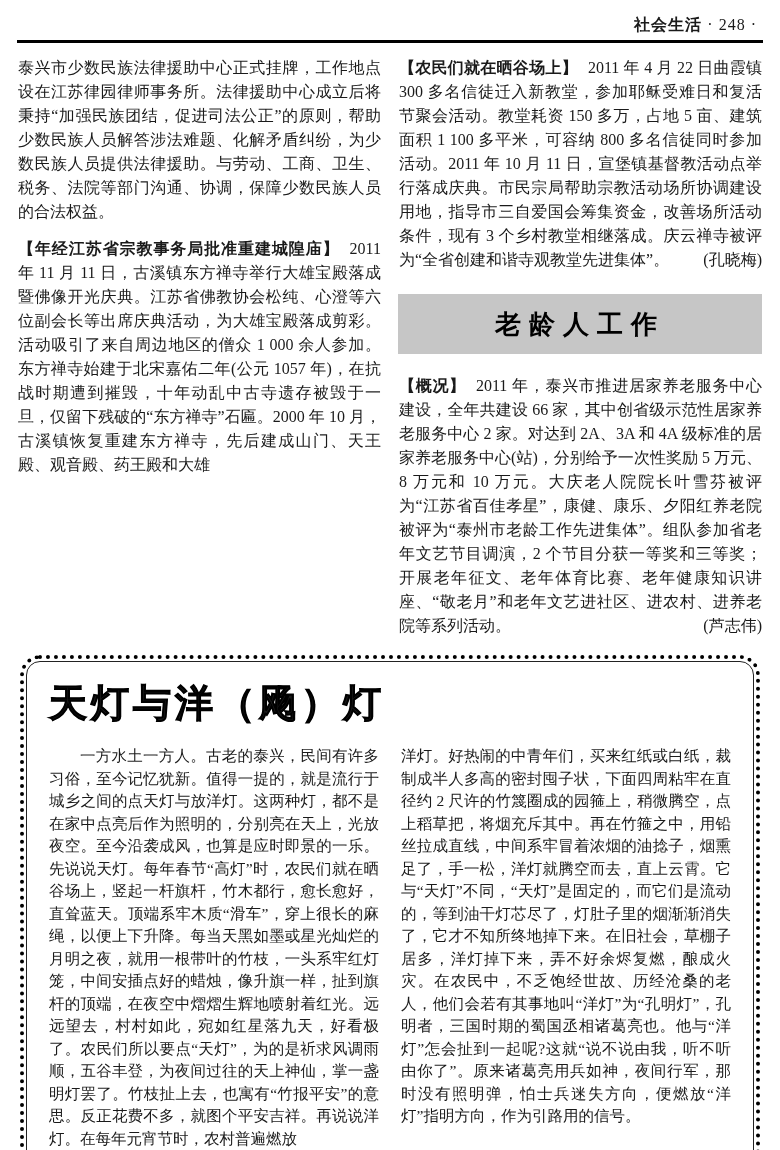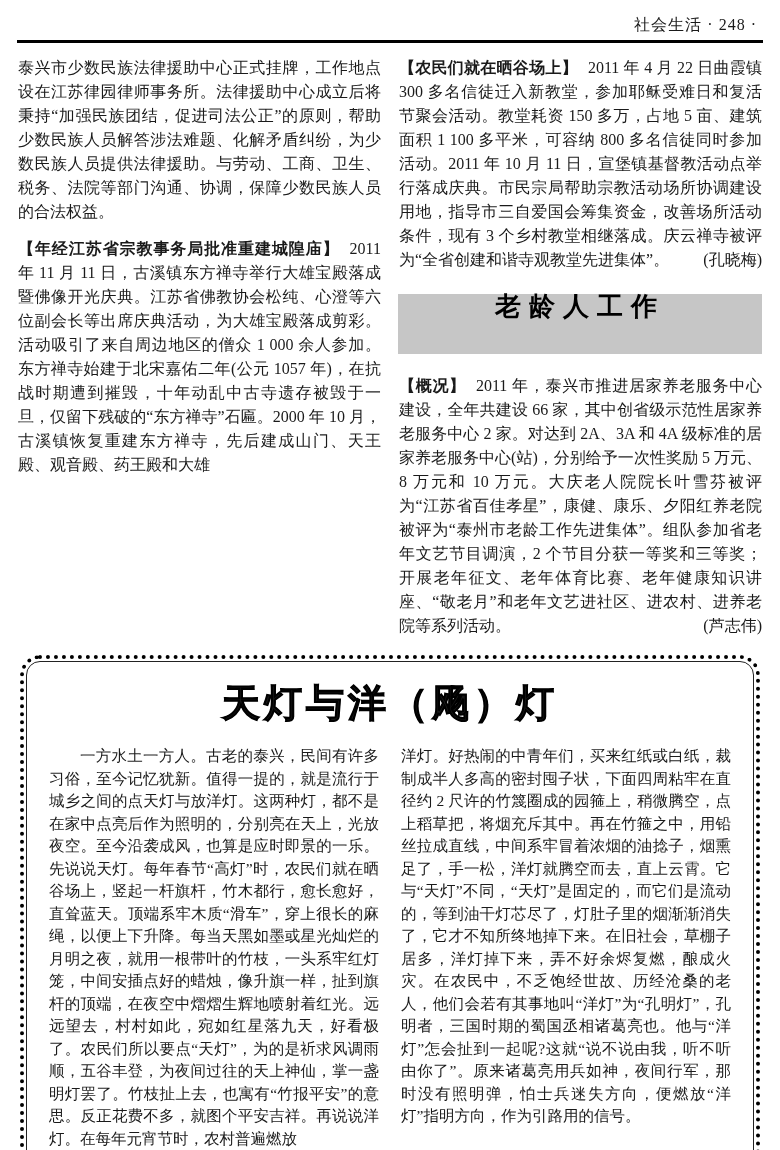--- a/index.html
+++ b/index.html
@@ -17,21 +17,21 @@
   }
   
   .running-head {
     text-align: right;
     font-family: "Liberation Sans", sans-serif;
     font-size: 16px;
     line-height: 22px;
     padding-right: 6px;
     letter-spacing: 1px;
   }
-  .running-head .sec { font-weight: normal; }
+  .running-head .sec { font-weight: bold; }
   .running-head .pg { font-family: "Liberation Serif", serif; font-weight: normal; }
   .head-rule {
     border: none;
     border-top: 3px solid #000;
     margin: 4px 0 0 0;
   }
   
   .columns {
     display: flex;
     gap: 17px;
@@ -48,21 +48,21 @@
     font-family: "Liberation Sans", sans-serif;
     font-weight: bold;
     margin-right: 10px;
   }
   .byline { float: right; }
   
   .section-banner {
     background: #c6c6c6;
     height: 60px;
     display: flex;
-    align-items: flex-start;
+    align-items: center;
     justify-content: center;
     font-family: "Liberation Sans", sans-serif;
     font-size: 26px;
     font-weight: bold;
     letter-spacing: 8px;
     margin: 22px 0 20px 0;
     color: #000;
   }
   
   .feature-box-outer {
@@ -70,21 +70,20 @@
     border: 4px dotted #000;
     border-radius: 20px;
     padding: 2px;
   }
   .feature-box-inner {
     border: 1px solid #222;
     border-radius: 14px;
     padding: 12px 22px 16px 22px;
   }
   .feature-title {
-    text-align: center;
     font-family: "Liberation Sans", sans-serif;
     font-size: 38px;
     font-weight: 900;
     letter-spacing: 4px;
     margin: 4px 0 16px 0;
     -webkit-text-stroke: 1px #000;
   }
   .feature-columns {
     display: flex;
     gap: 22px;

